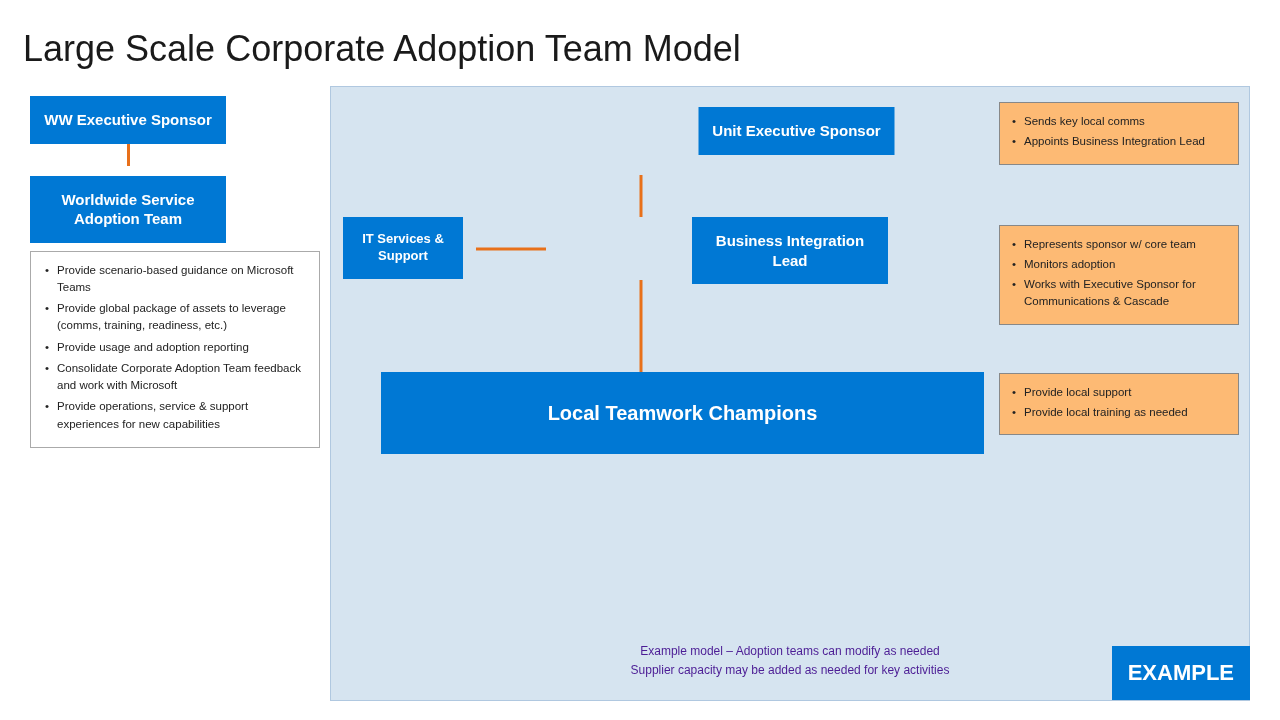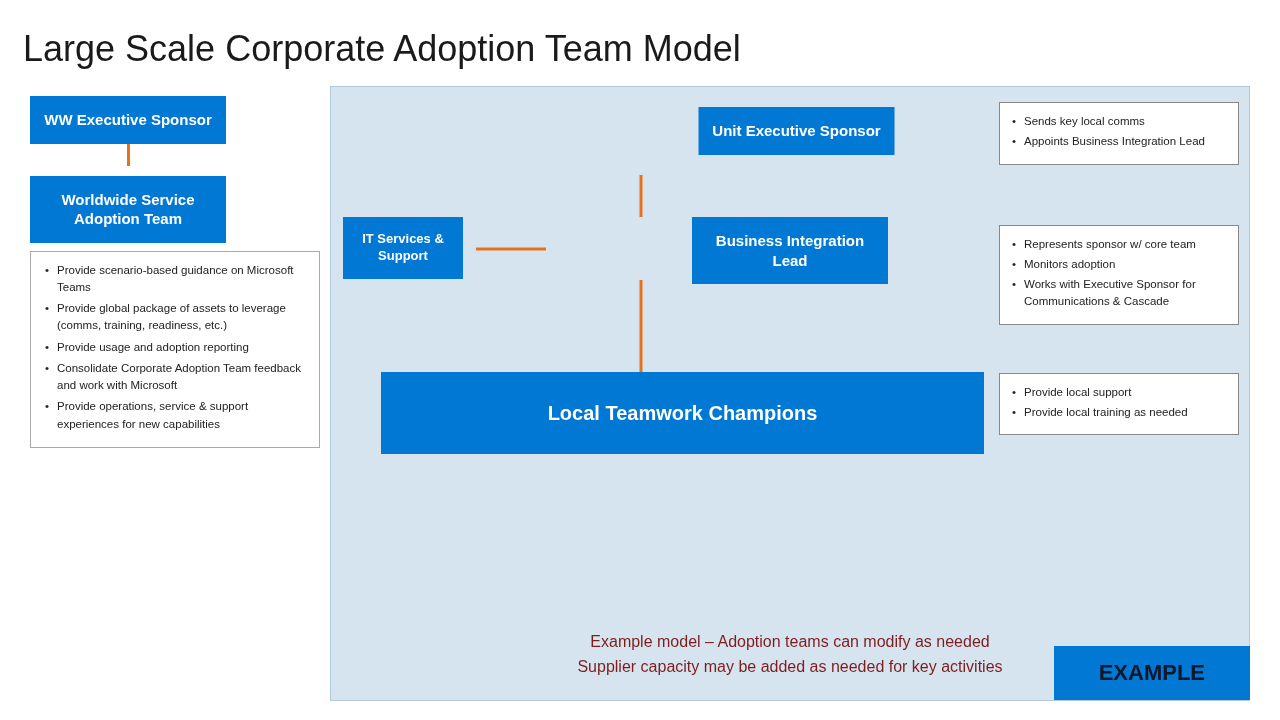--- a/index.html
+++ b/index.html
@@ -97,21 +97,21 @@
     
     .right-notes {
       position: absolute;
       right: 10px;
       top: 15px;
       width: 240px;
     }
 
     .note-box {
       border: 1px solid #888;
-      background: #ffffff;
+      background: #fdba74;
       padding: 10px 12px;
       font-size: 11.5px;
       line-height: 1.5;
       color: #222;
       margin-bottom: 10px;
     }
 
     .note-box ul {
       list-style: none;
       padding: 0;
@@ -138,36 +138,36 @@
       height: 100%;
       pointer-events: none;
     }
 
     .footer-notes {
       position: absolute;
       bottom: 20px;
       left: 50%;
       transform: translateX(-50%);
       text-align: center;
-      font-size: 16px;
-      color: #7f1d1d;
+      font-size: 12px;
+      color: #4c1d95;
       line-height: 1.6;
       white-space: nowrap;
     }
 
     
     .example-badge {
       position: absolute;
       bottom: 20px;
       right: 30px;
       background: #0078d4;
-      color: #0f172a;
+      color: #ffffff;
       font-size: 22px;
       font-weight: 600;
-      padding: 14px 45px;
+      padding: 14px 16px;
     }
   </style>
 </head>
 <body>
 
 <h1 class="page-title">Large Scale Corporate Adoption Team Model</h1>
 
 <div class="main-content">
 
   <div class="left-sidebar">

